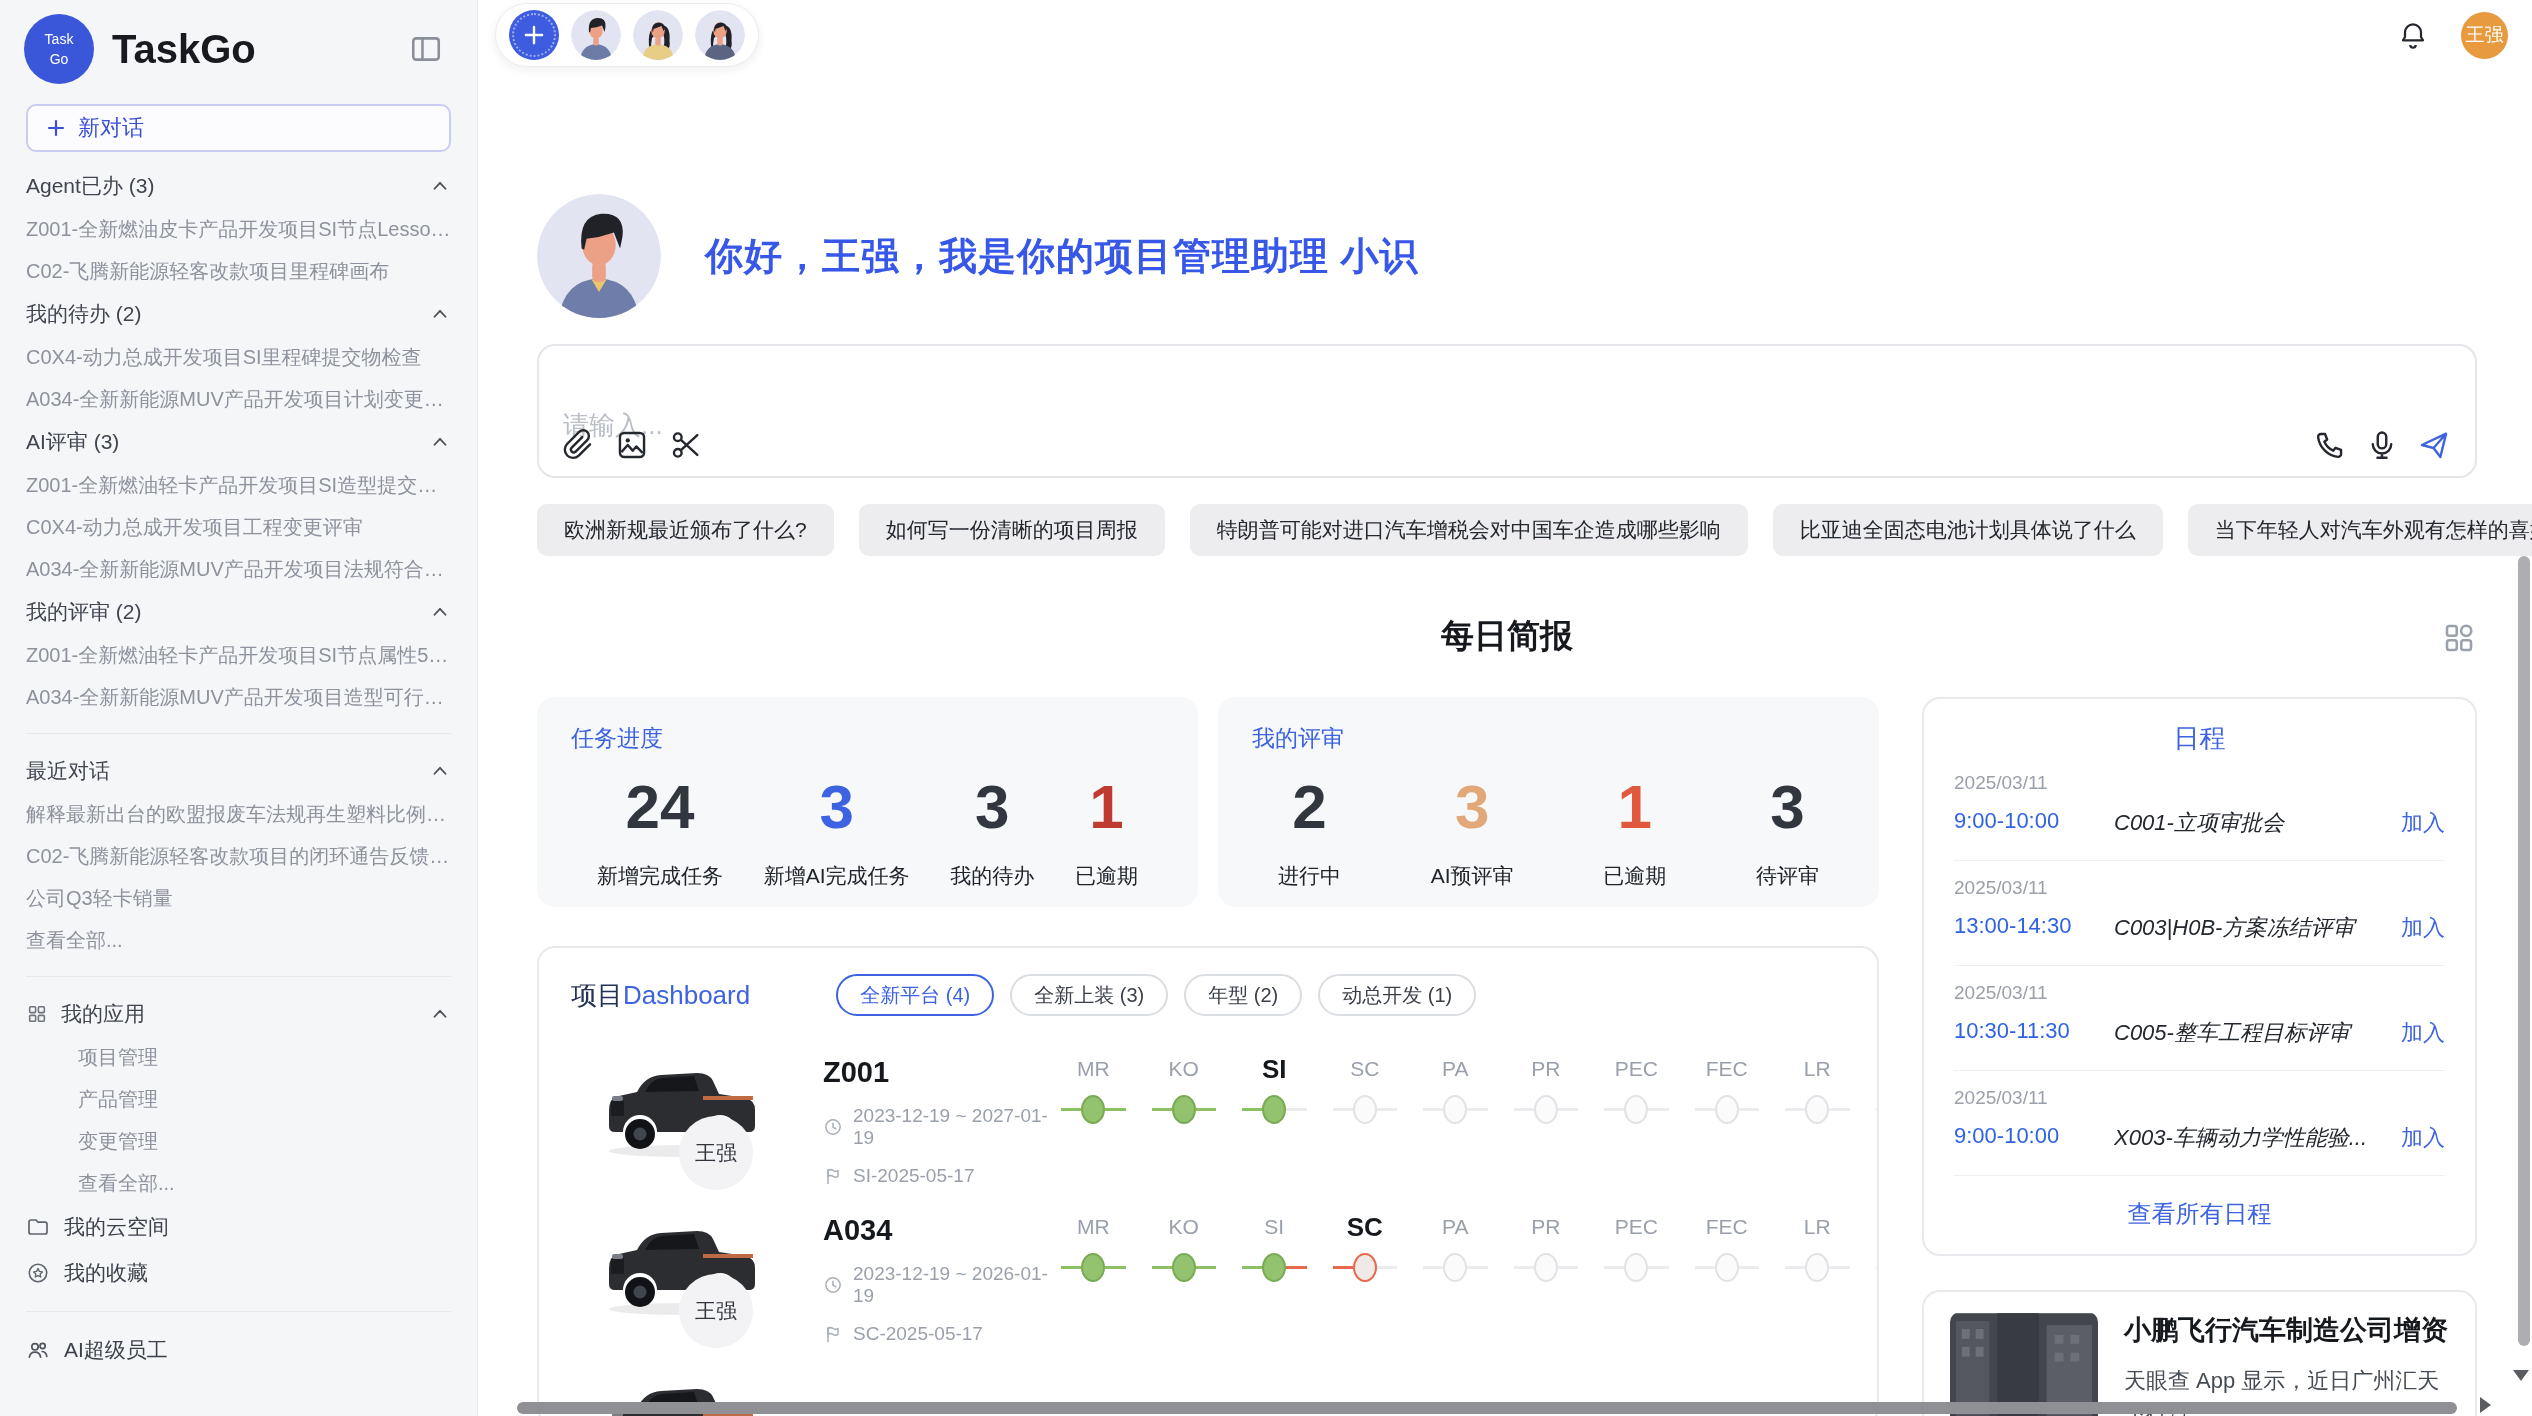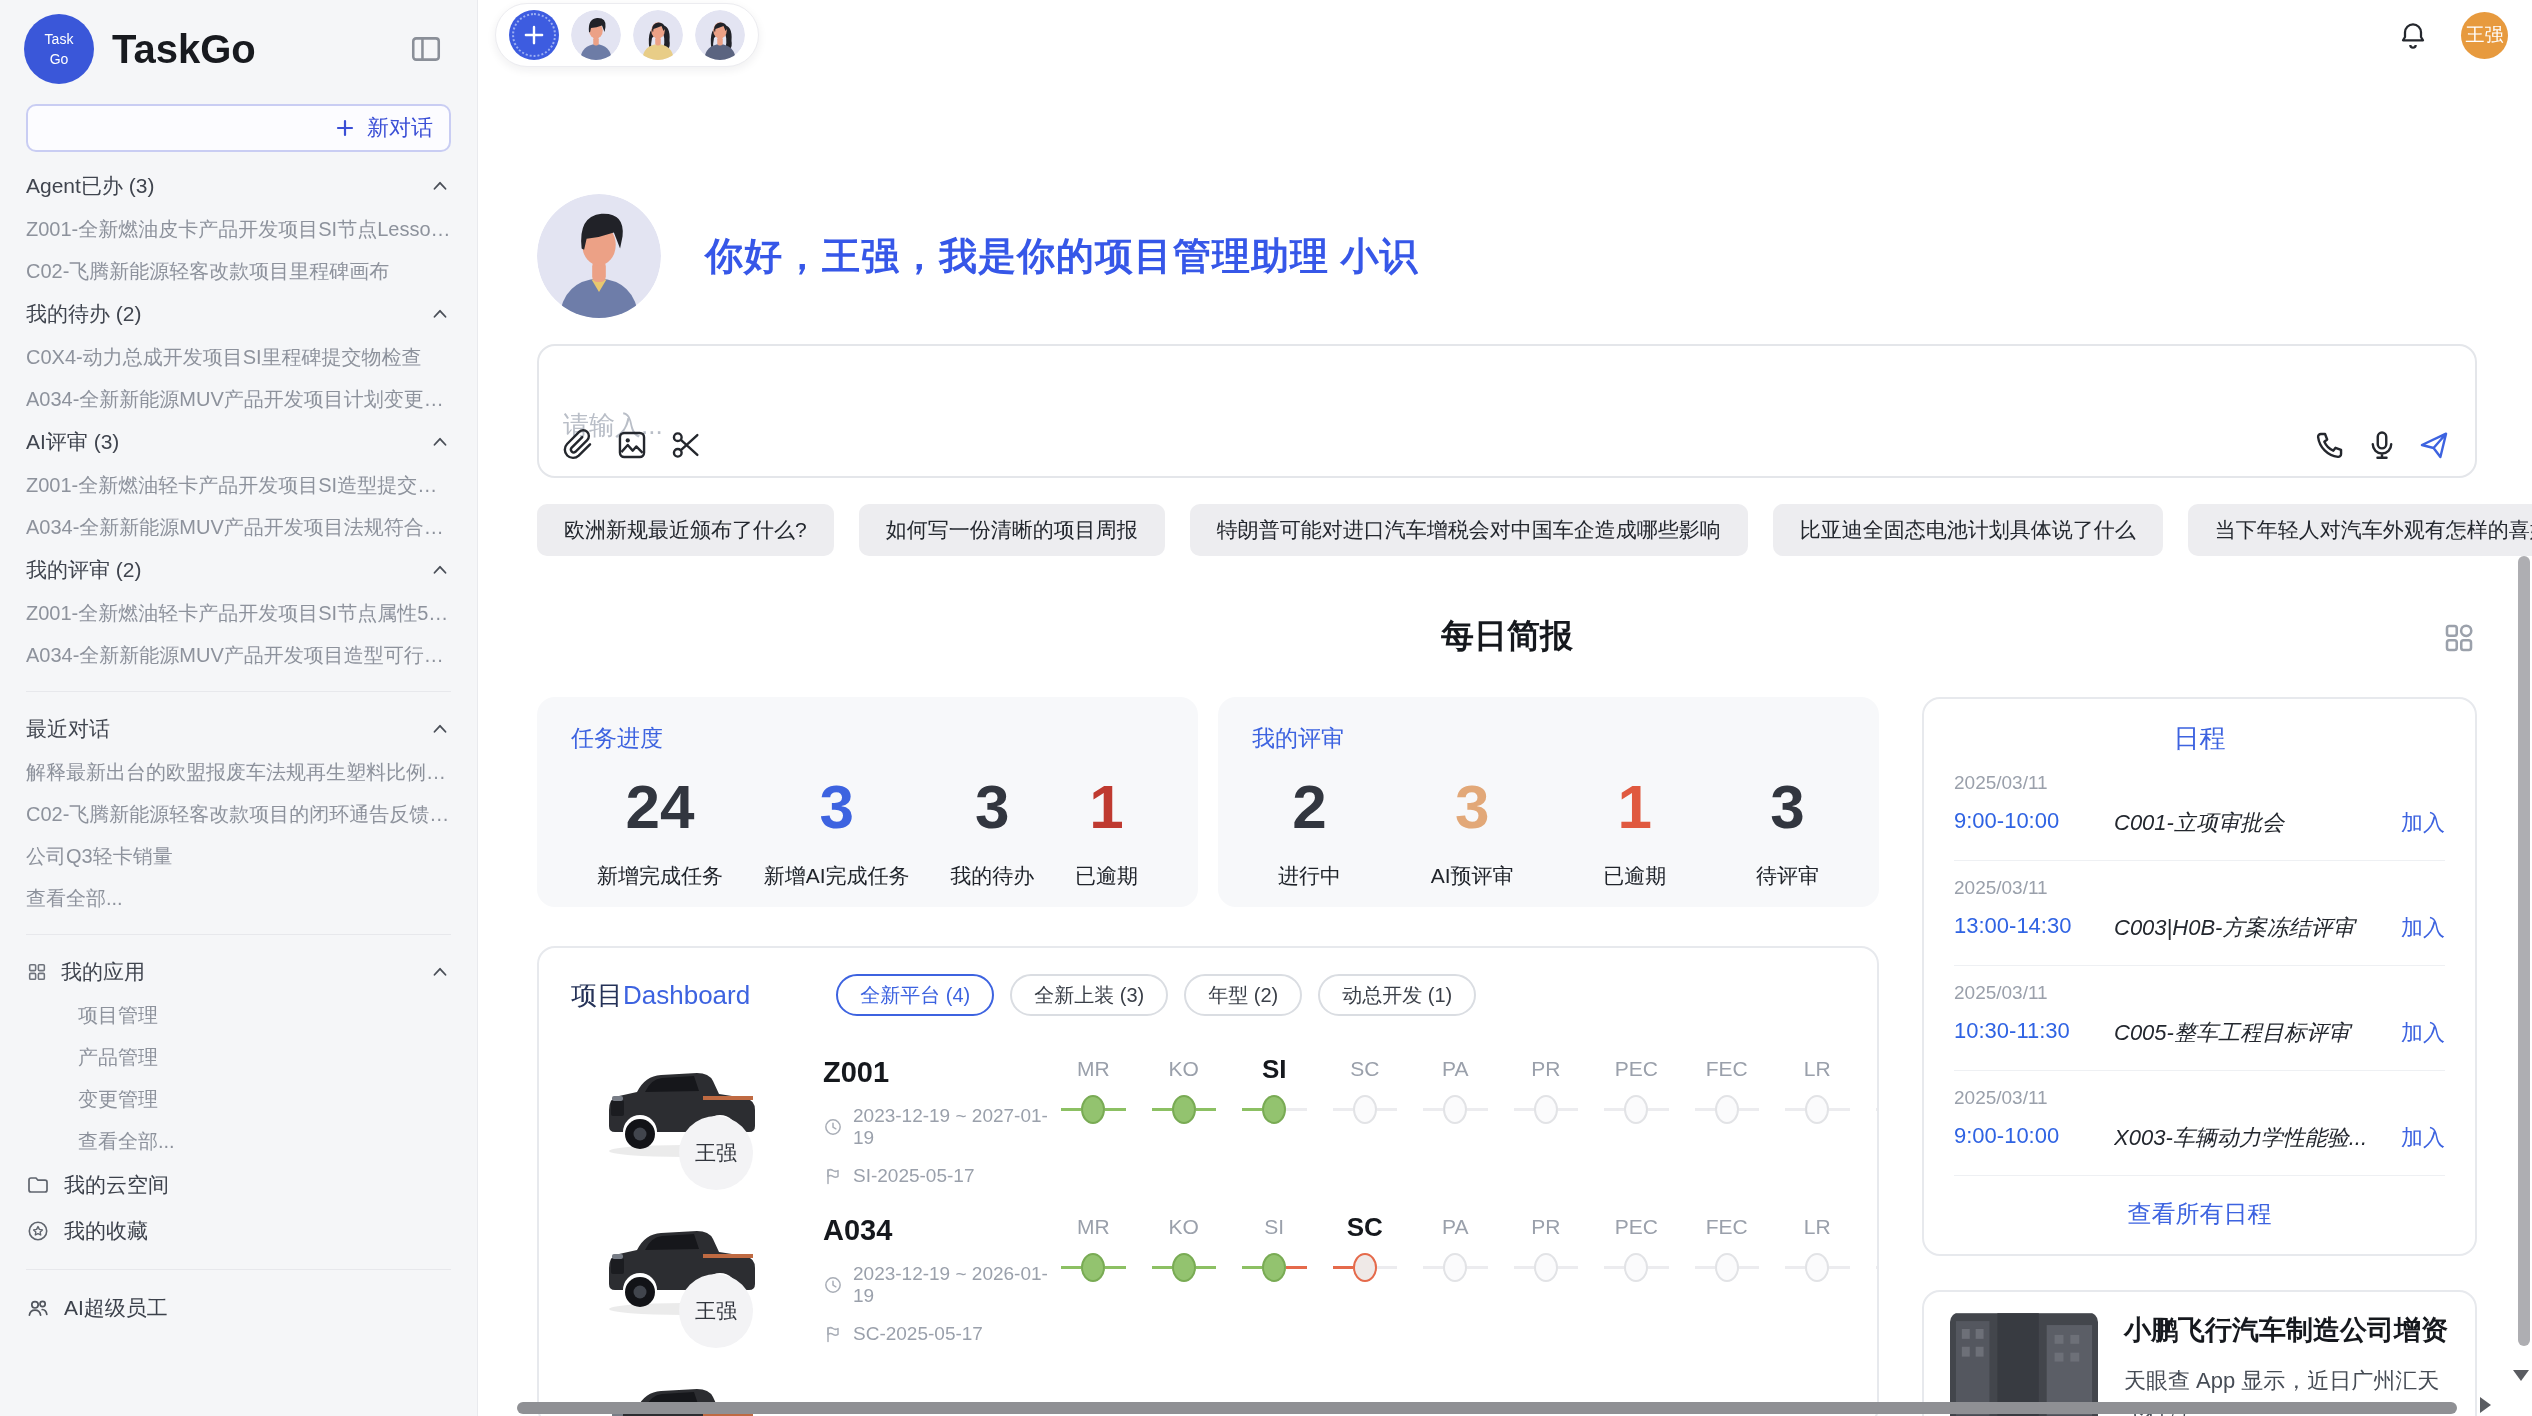--- a/index.html
+++ b/index.html
@@ -4,21 +4,21 @@
 <style>
 *{margin:0;padding:0;box-sizing:border-box;font-family:"Liberation Sans","DejaVu Sans",sans-serif;}
 html,body{width:2532px;height:1416px;overflow:hidden;background:#fff;}
 .page{position:relative;width:2532px;height:1416px;display:flex;overflow:hidden;background:#fff;}
 
 .sidebar{width:478px;flex:none;background:#f5f6f8;border-right:1px solid #e9eaee;display:flex;flex-direction:column;overflow:hidden;}
 .logo-row{display:flex;align-items:center;padding:14px 34px 10px 24px;flex:none;}
 .logo-circle{width:70px;height:70px;border-radius:50%;background:#3a57d9;color:#fff;display:flex;flex-direction:column;align-items:center;justify-content:center;font-size:14px;line-height:20px;font-weight:500;flex:none;}
 .app-title{font-size:40px;font-weight:700;color:#181a1f;margin-left:18px;flex:1;}
 .panel-ic{width:34px;height:34px;cursor:pointer;}
-.new-chat{margin:10px 26px 8px;height:48px;background:#fcfcff;border:2px solid #c9cdf3;border-radius:10px;color:#3b4fd6;font-size:22px;display:flex;align-items:center;gap:10px;padding:0 16px;cursor:pointer;flex:none;justify-content:flex-end;}
+.new-chat{margin:10px 26px 8px;height:48px;background:#fcfcff;border:2px solid #c9cdf3;border-radius:10px;color:#3b4fd6;font-size:22px;display:flex;align-items:center;gap:10px;padding:0 16px;cursor:pointer;flex:none;}
 .new-chat svg{width:24px;height:24px;}
 .side-scroll{flex:1;padding:4px 26px 0;overflow:hidden;}
 .side-head{height:44px;display:flex;align-items:center;justify-content:space-between;font-size:21px;color:#40454f;font-weight:500;cursor:pointer;}
 .hgroup{display:flex;align-items:center;gap:13px;}
 .hgroup svg{width:22px;height:22px;}
 .chev-ic{width:22px;height:22px;flex:none;}
 .side-item{height:42px;line-height:42px;font-size:20px;color:#8d929c;white-space:nowrap;overflow:hidden;text-overflow:ellipsis;cursor:pointer;}
 .side-item.indent{padding-left:52px;}
 .side-div{border-top:1px solid #e7e8ec;margin:15px 0;}
 .side-link{height:46px;display:flex;align-items:center;gap:14px;font-size:21px;color:#3c414b;cursor:pointer;}
@@ -151,20 +151,21 @@
         </div>
         <div class="side-item">C0X4-动力总成开发项目SI里程碑提交物检查</div>
         <div class="side-item">A034-全新新能源MUV产品开发项目计划变更表编写</div>
         <div class="side-head">
           <span>AI评审 (3)</span>
           <svg class="chev-ic" viewBox="0 0 24 24">
             <polyline points="6 15 12 8.5 18 15" fill="none" stroke="#4a4f58" stroke-width="2" stroke-linecap="round" stroke-linejoin="round"></polyline>
           </svg>
         </div>
         <div class="side-item">Z001-全新燃油轻卡产品开发项目SI造型提交物评审</div>
+        <div class="side-item">C0X4-动力总成开发项目工程变更评审</div>
         <div class="side-item">A034-全新新能源MUV产品开发项目法规符合性评审</div>
         <div class="side-head">
           <span>我的评审 (2)</span>
           <svg class="chev-ic" viewBox="0 0 24 24">
             <polyline points="6 15 12 8.5 18 15" fill="none" stroke="#4a4f58" stroke-width="2" stroke-linecap="round" stroke-linejoin="round"></polyline>
           </svg>
         </div>
         <div class="side-item">Z001-全新燃油轻卡产品开发项目SI节点属性5D文件评审</div>
         <div class="side-item">A034-全新新能源MUV产品开发项目造型可行性评审</div>
         <div class="side-div"></div>

